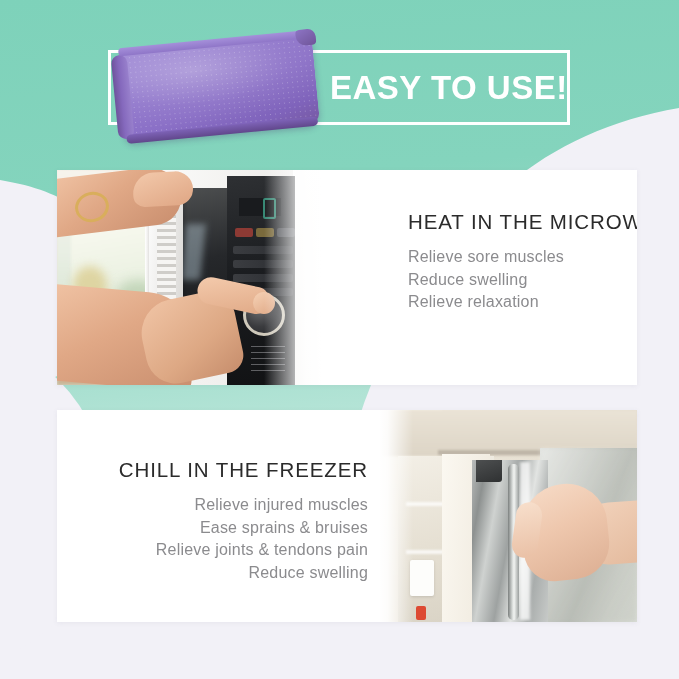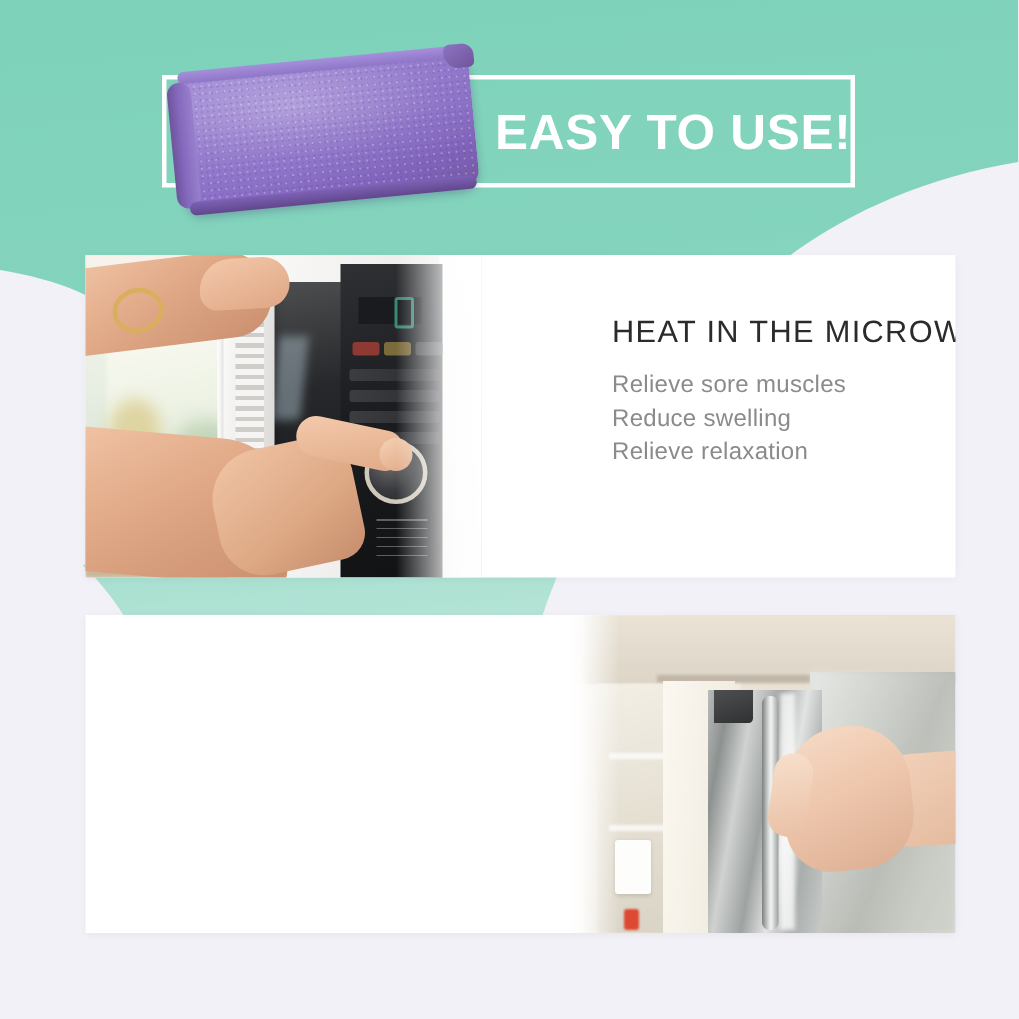--- a/index.html
+++ b/index.html
@@ -483,20 +483,27 @@
         <li>Relieve sore muscles</li>
         <li>Reduce swelling</li>
         <li>Relieve relaxation</li>
       </ul>
     </div>
   </div>
 
   <div class="card card-freezer">
 
     <div class="card-text text-freezer">
+      <div class="card-heading">CHILL IN THE FREEZER</div>
+      <ul class="benefit-list">
+        <li>Relieve injured muscles</li>
+        <li>Ease sprains &amp; bruises</li>
+        <li>Relieve joints &amp; tendons pain</li>
+        <li>Reduce swelling</li>
+      </ul>
     </div>
 
     <div class="card-photo photo-freezer">
       <div class="fz-scene">
         <div class="fz-wall"></div>
         <div class="fz-toppanel"></div>
         <div class="fz-topseam"></div>
         <div class="fz-interior"></div>
         <div class="fz-shelf s1"></div>
         <div class="fz-shelf s2"></div>

